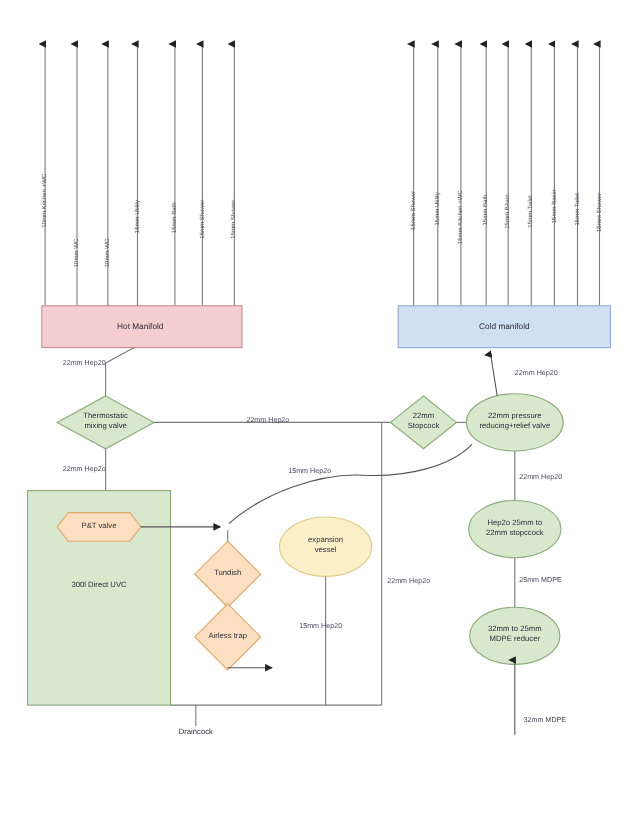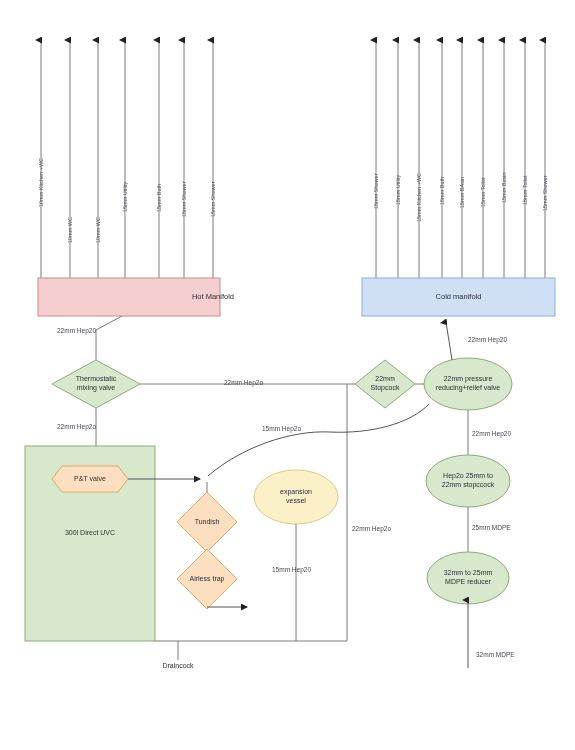--- a/index.html
+++ b/index.html
@@ -160,21 +160,21 @@
   </svg>
 
   <div class="vlabel" style="left:38px; top:207px;">10mm Kitchen +WC</div>
   <div class="vlabel" style="left:67px; top:243px;">10mm WC</div>
   <div class="vlabel" style="left:95px; top:243px;">10mm WC</div>
   <div class="vlabel" style="left:122px; top:212px;">15mm Utility</div>
   <div class="vlabel" style="left:156px; top:212px;">15mm Bath</div>
   <div class="vlabel" style="left:181px; top:217px;">15mm Shower</div>
   <div class="vlabel" style="left:210px; top:217px;">15mm Shower</div>
 
-  <div class="manifold-label" style="left:38px; top:292px; width:196px;text-align:right;">Hot Manifold</div>
+  <div class="manifold-label" style="left:38px; top:292px; width:179px;">Hot Manifold</div>
 
   <div class="vlabel" style="left:373px; top:209px;">15mm Shower</div>
   <div class="vlabel" style="left:395px; top:205px;">15mm Utility</div>
   <div class="vlabel" style="left:416px; top:222px;">15mm Kitchen +WC</div>
   <div class="vlabel" style="left:439px; top:205px;">15mm Bath</div>
   <div class="vlabel" style="left:459px; top:208px;">15mm BAsin</div>
   <div class="vlabel" style="left:480px; top:207px;">15mm Toilet</div>
   <div class="vlabel" style="left:501px; top:203px;">15mm Basin</div>
   <div class="vlabel" style="left:522px; top:205px;">15mm Toilet</div>
   <div class="vlabel" style="left:542px; top:211px;">15mm Shower</div>

